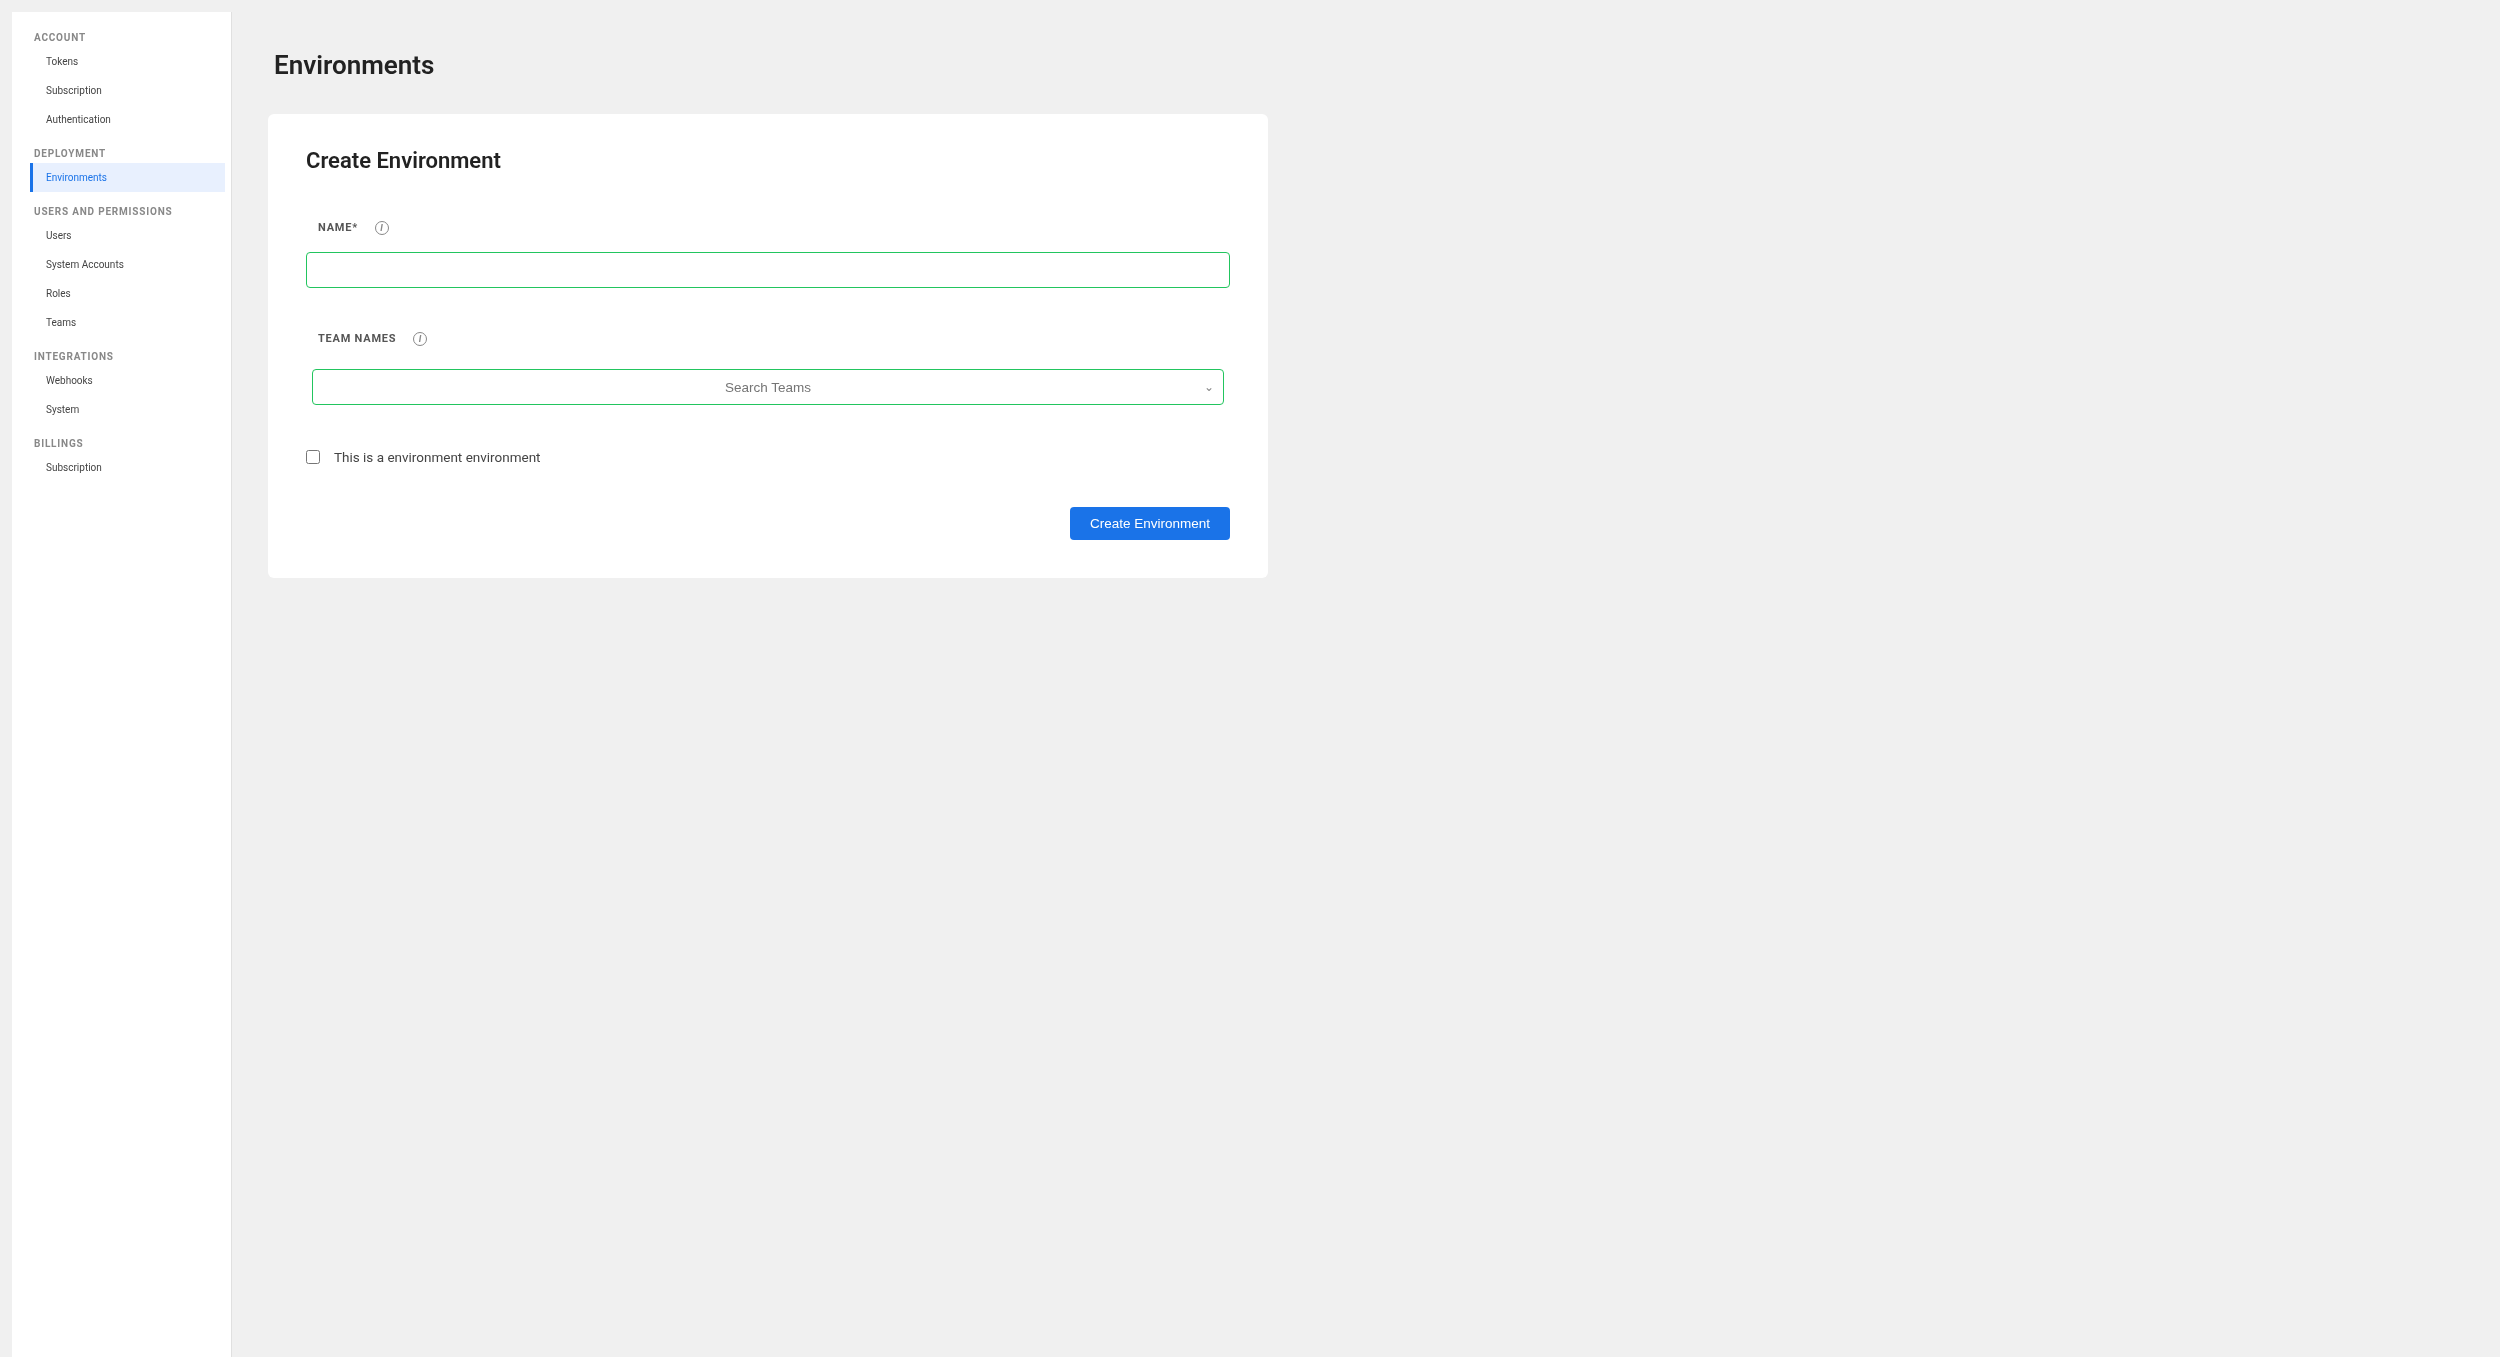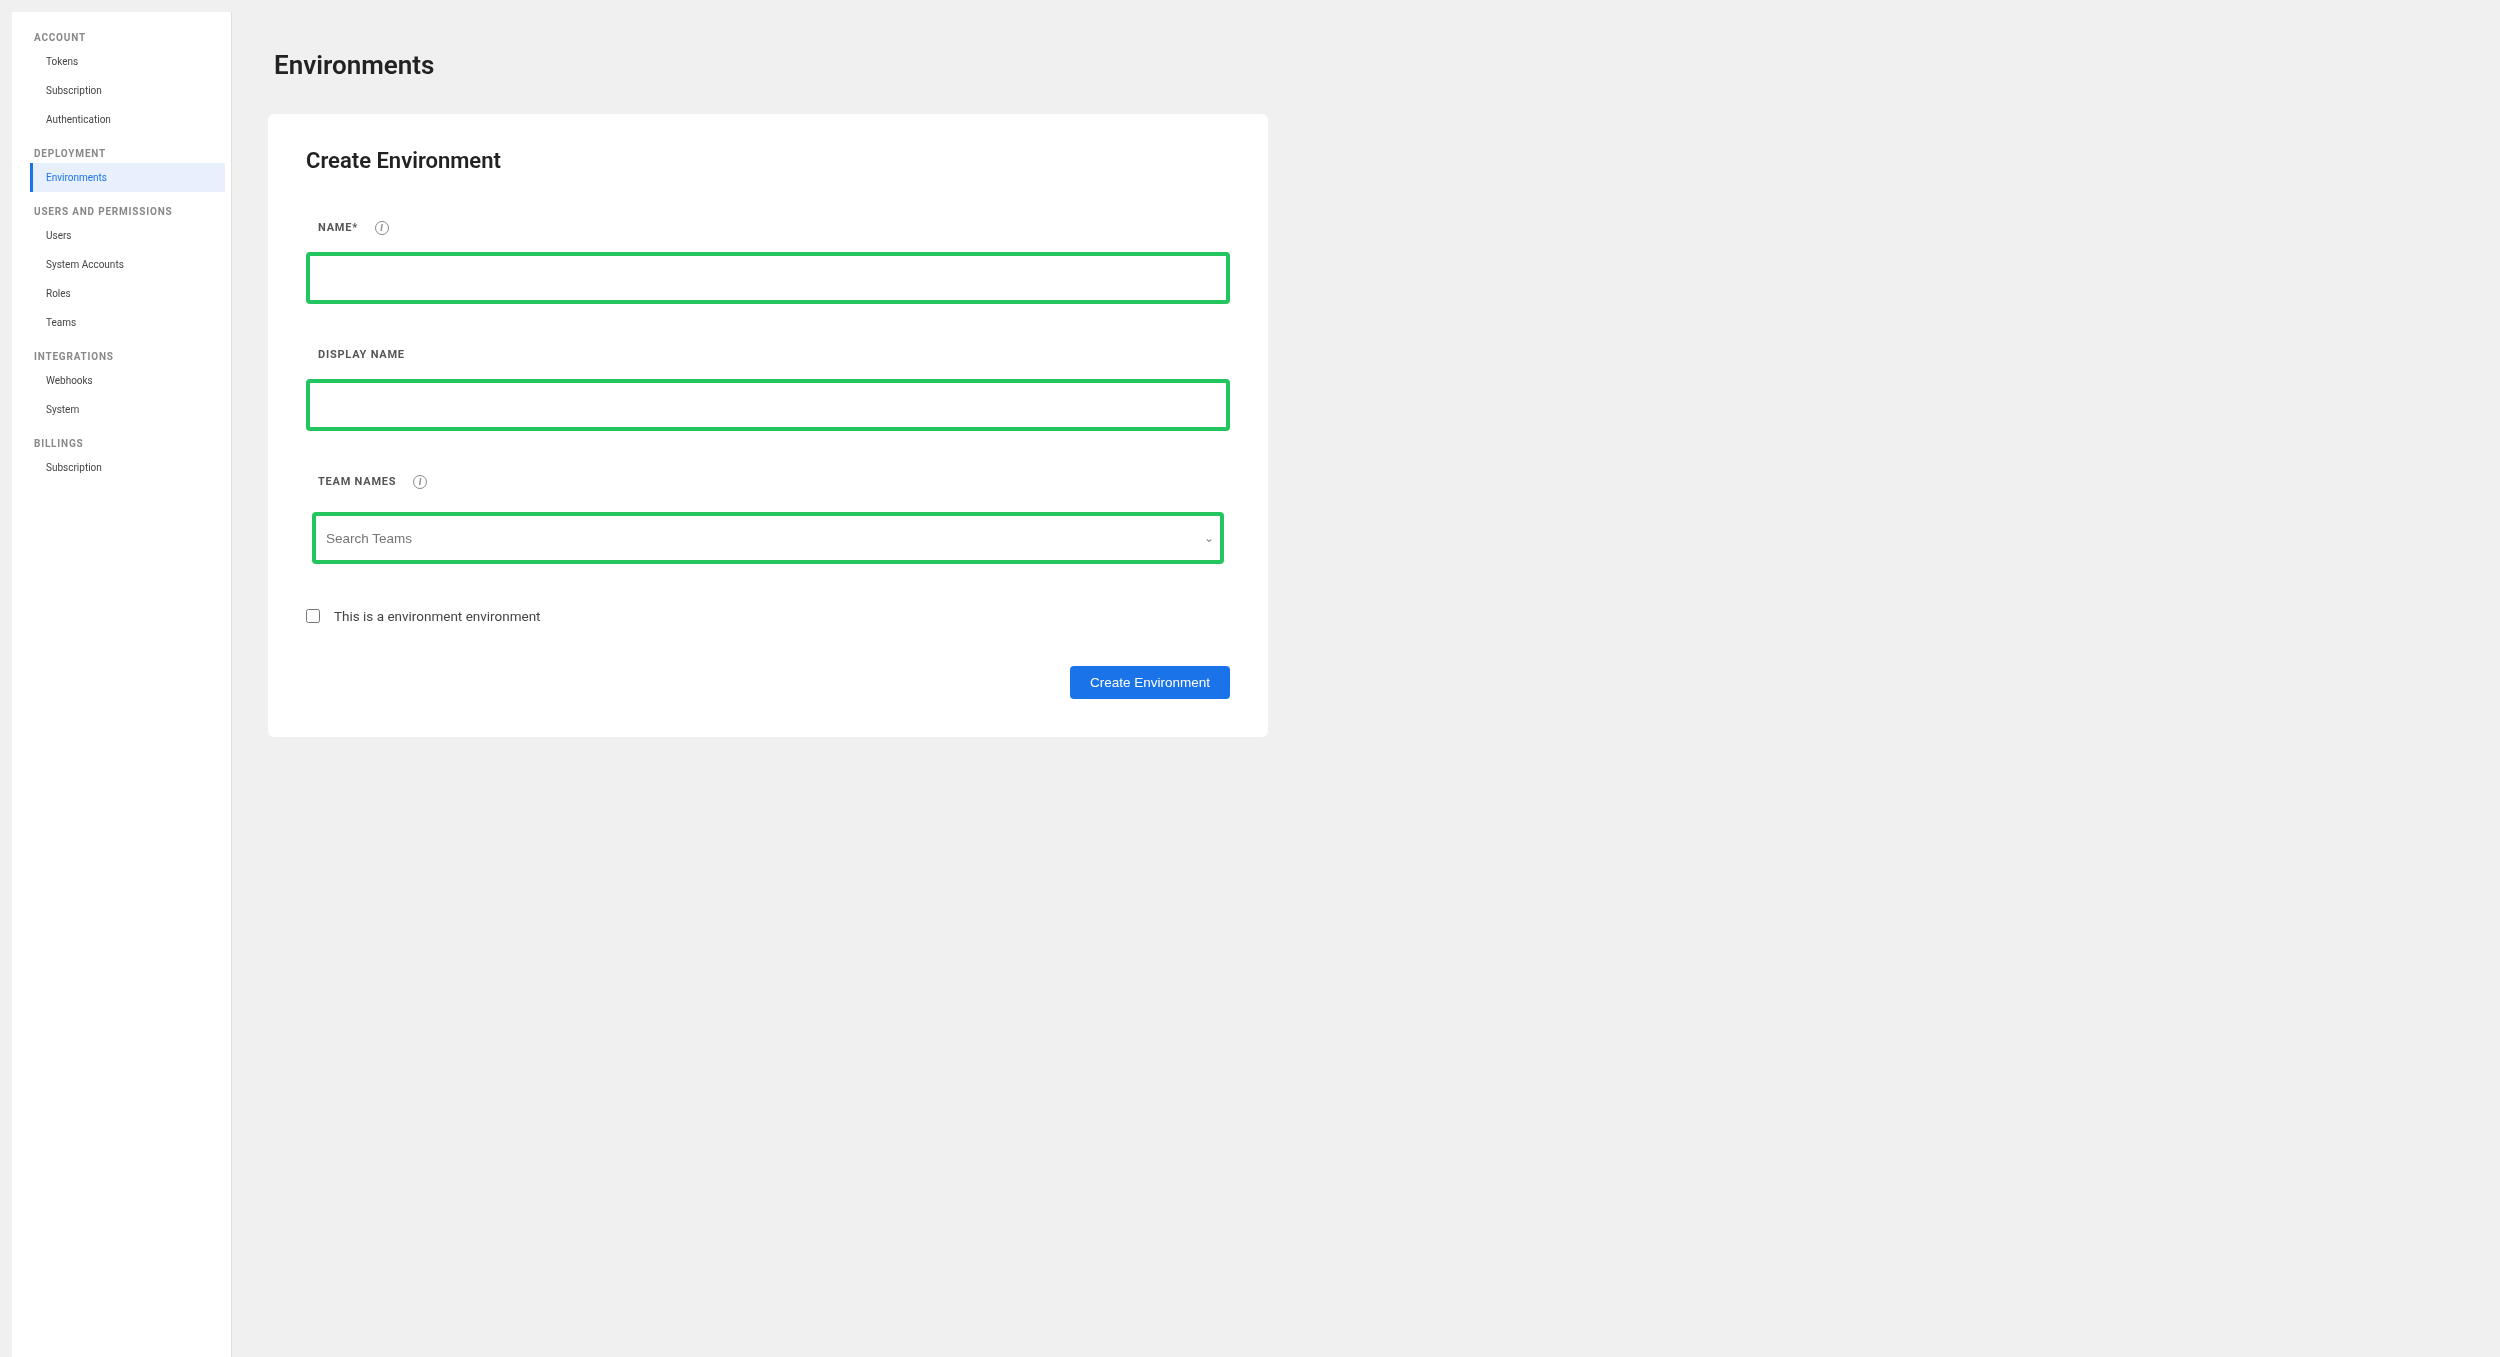--- a/index.html
+++ b/index.html
@@ -122,28 +122,29 @@
       border-radius: 50%;
       font-size: 9px;
       color: #888;
       font-style: italic;
       font-weight: 700;
       cursor: default;
     }
 
     .form-input {
       width: 100%;
-      height: 52px;
-      border: 4px solid #22c55e;
+      height: 36px;
+      border: 1px solid #22c55e;
       border-radius: 4px;
       padding: 0 10px;
       font-size: 13.5px;
       color: #333;
       background: #fff;
       outline: none;
+      text-align: center;
     }
 
     .select-wrapper {
       position: relative;
     }
 
     .select-wrapper .form-input {
       appearance: none;
       cursor: pointer;
       color: #aaa;
@@ -226,26 +227,20 @@
     <h2 class="card-title">Create Environment</h2>
 
     <div class="form-group">
       <label class="form-label">
         <span>NAME*</span>
         <span class="help-icon">i</span>
       </label>
       <input type="text" class="form-input" style="">
     </div>
 
-    <div class="form-group">
-      <label class="form-label">
-        <span>DISPLAY NAME</span>
-      </label>
-      <input type="text" class="form-input" style="">
-    </div>
 
     <div class="form-group">
       <label class="form-label">
         <span>TEAM NAMES</span>
         <span class="help-icon">i</span>
       </label>
       <div class="select-wrapper">
         <input type="text" class="form-input" placeholder="Search Teams" style="">
         <span class="select-chevron">⌄</span>
       </div>

